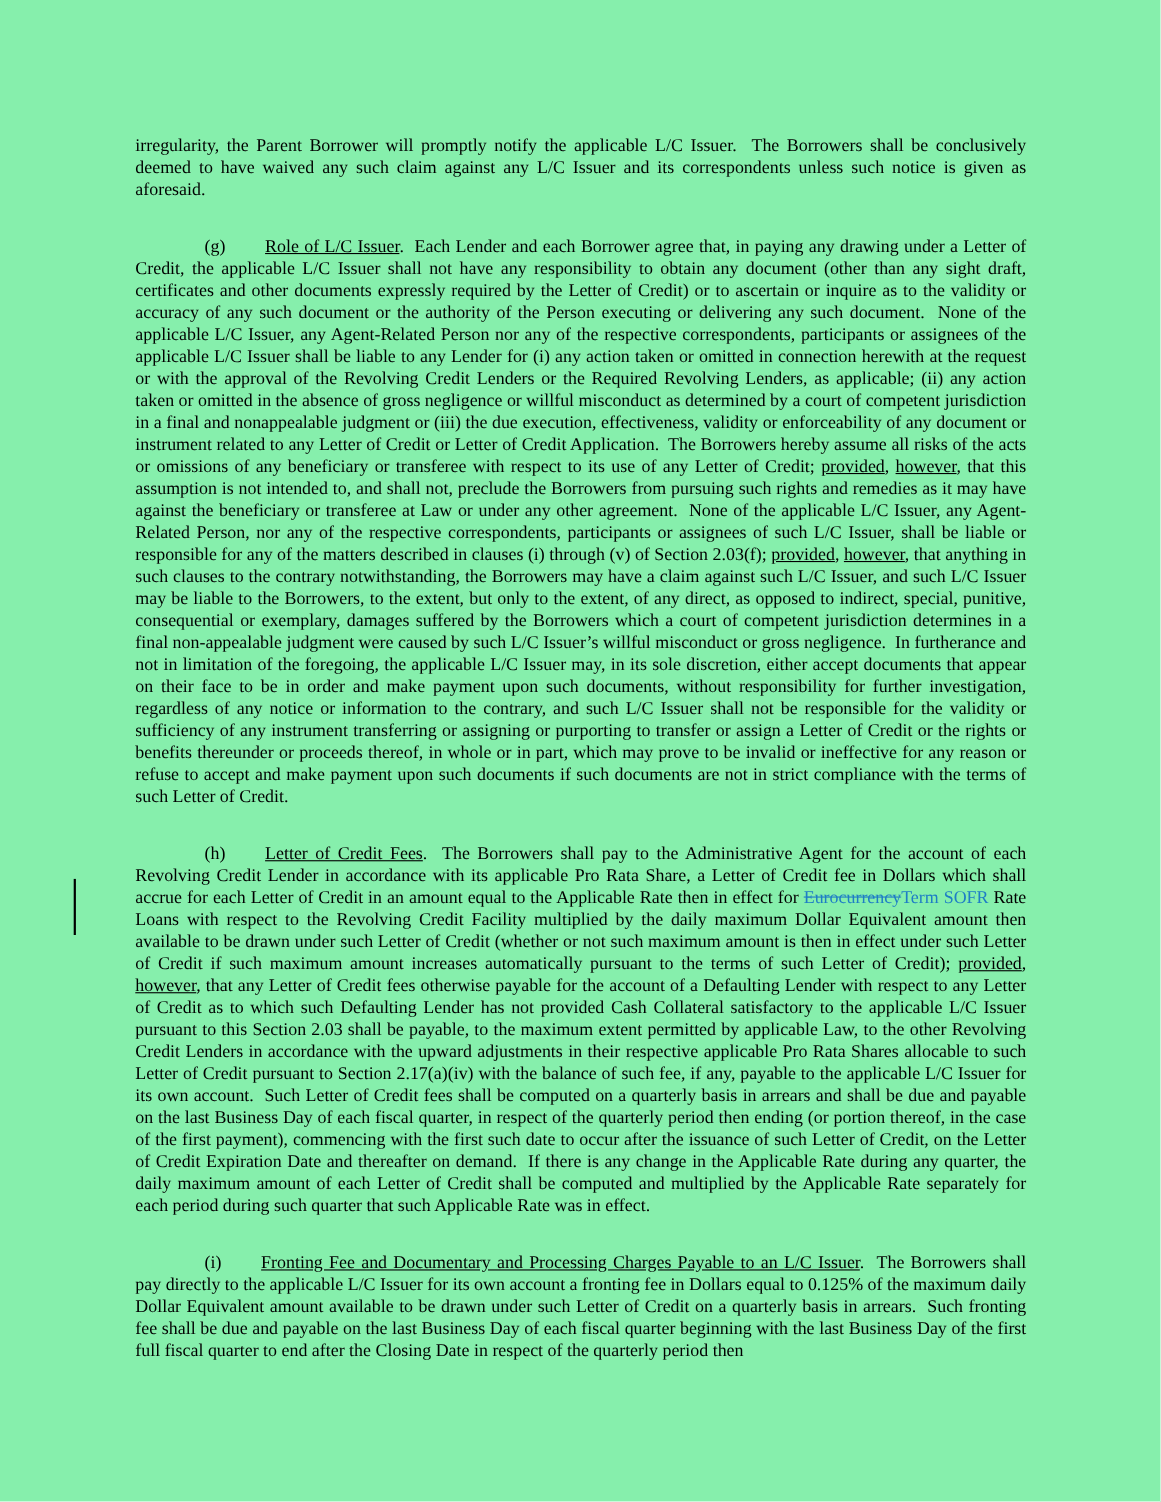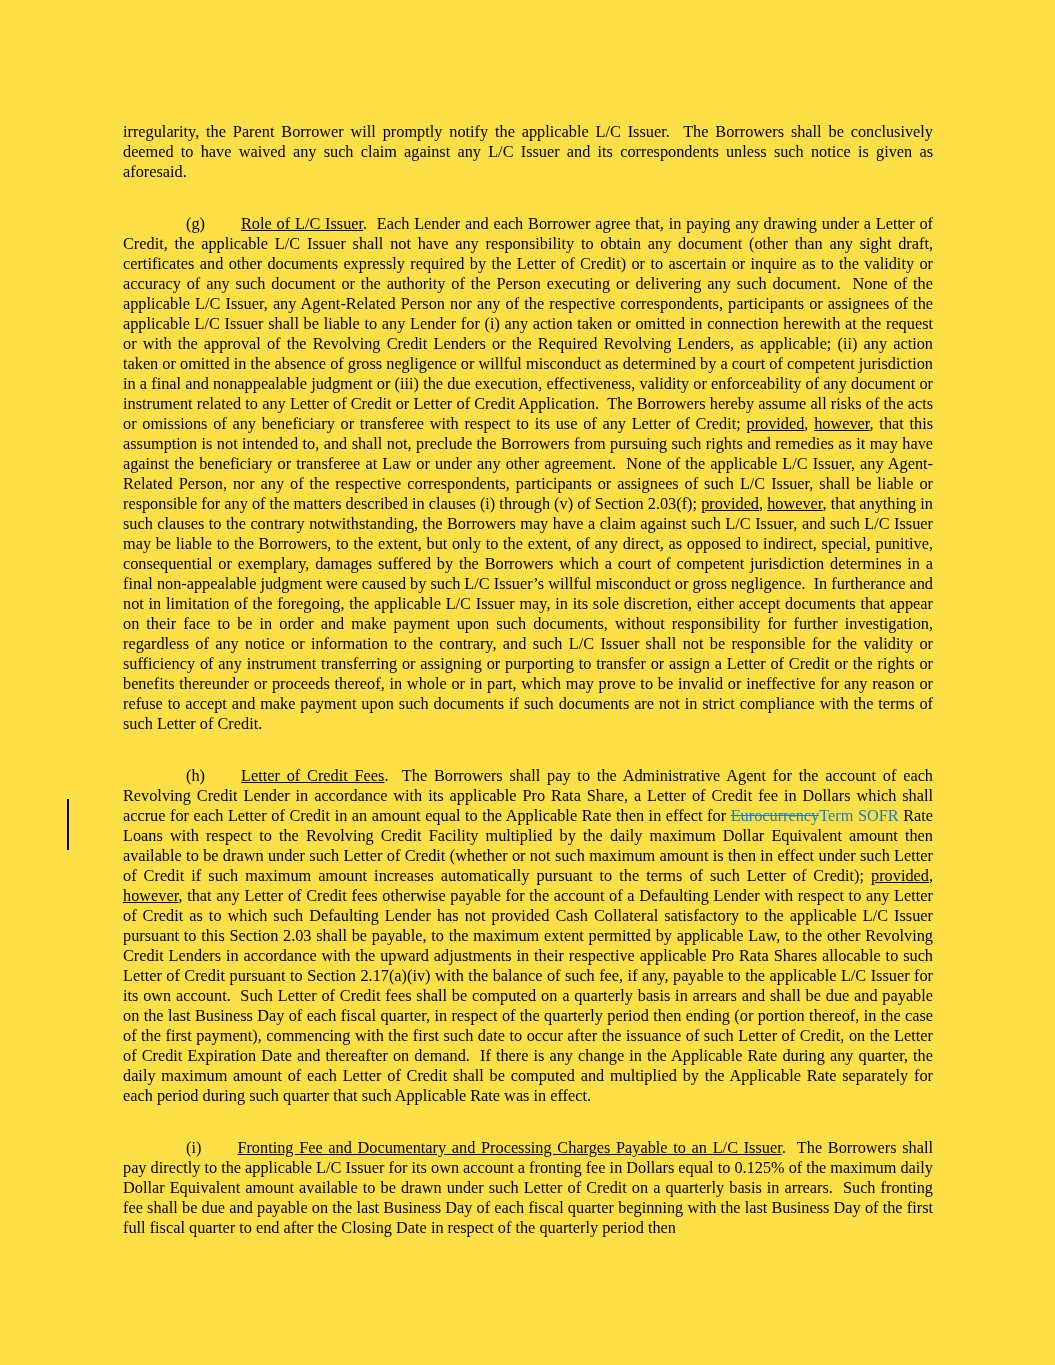--- a/index.html
+++ b/index.html
@@ -38,21 +38,21 @@
     left: 67px;
     top: 799px;
     width: 2px;
     height: 51px;
     background: #000000;
   }
 </style>
 </head>
 <body>
 
-<div class="page" style="background: #fde047; color: rgb(0, 0, 0);">
+<div class="page" style="background: #86efac; color: rgb(0, 0, 0);">
   <div class="change-bar" style="background: rgb(0, 0, 0); display: block;"></div>
   <div class="text-block">
       <div class="para"><span class="run-n">irregularity, the Parent Borrower will promptly notify the applicable L/C Issuer.&nbsp; The Borrowers shall be conclusively deemed to have waived any such claim against any L/C Issuer and its correspondents unless such notice is given as aforesaid.</span></div>
       <div class="para indent"><span class="run-n">(g)</span><span class="run-tab"></span><span class="run-u">Role of L/C Issuer</span><span class="run-n">.&nbsp; Each Lender and each Borrower agree that, in paying any drawing under a Letter of Credit, the applicable L/C Issuer shall not have any responsibility to obtain any document (other than any sight draft, certificates and other documents expressly required by the Letter of Credit) or to ascertain or inquire as to the validity or accuracy of any such document or the authority of the Person executing or delivering any such document.&nbsp; None of the applicable L/C Issuer, any Agent-Related Person nor any of the respective correspondents, participants or assignees of the applicable L/C Issuer shall be liable to any Lender for (i) any action taken or omitted in connection herewith at the request or with the approval of the Revolving Credit Lenders or the Required Revolving Lenders, as applicable; (ii) any action taken or omitted in the absence of gross negligence or willful misconduct as determined by a court of competent jurisdiction in a final and nonappealable judgment or (iii) the due execution, effectiveness, validity or enforceability of any document or instrument related to any Letter of Credit or Letter of Credit Application.&nbsp; The Borrowers hereby assume all risks of the acts or omissions of any beneficiary or transferee with respect to its use of any Letter of Credit; </span><span class="run-u">provided</span><span class="run-n">, </span><span class="run-u">however</span><span class="run-n">, that this assumption is not intended to, and shall not, preclude the Borrowers from pursuing such rights and remedies as it may have against the beneficiary or transferee at Law or under any other agreement.&nbsp; None of the applicable L/C Issuer, any Agent-Related Person, nor any of the respective correspondents, participants or assignees of such L/C Issuer, shall be liable or responsible for any of the matters described in clauses (i) through (v) of Section 2.03(f); </span><span class="run-u">provided</span><span class="run-n">, </span><span class="run-u">however</span><span class="run-n">, that anything in such clauses to the contrary notwithstanding, the Borrowers may have a claim against such L/C Issuer, and such L/C Issuer may be liable to the Borrowers, to the extent, but only to the extent, of any direct, as opposed to indirect, special, punitive, consequential or exemplary, damages suffered by the Borrowers which a court of competent jurisdiction determines in a final non-appealable judgment were caused by such L/C Issuer’s willful misconduct or gross negligence.&nbsp; In furtherance and not in limitation of the foregoing, the applicable L/C Issuer may, in its sole discretion, either accept documents that appear on their face to be in order and make payment upon such documents, without responsibility for further investigation, regardless of any notice or information to the contrary, and such L/C Issuer shall not be responsible for the validity or sufficiency of any instrument transferring or assigning or purporting to transfer or assign a Letter of Credit or the rights or benefits thereunder or proceeds thereof, in whole or in part, which may prove to be invalid or ineffective for any reason or refuse to accept and make payment upon such documents if such documents are not in strict compliance with the terms of such Letter of Credit.</span></div>
       <div class="para indent"><span class="run-n">(h)</span><span class="run-tab"></span><span class="run-u">Letter of Credit Fees</span><span class="run-n">.&nbsp; The Borrowers shall pay to the Administrative Agent for the account of each Revolving Credit Lender in accordance with its applicable Pro Rata Share, a Letter of Credit fee in Dollars which shall accrue for each Letter of Credit in an amount equal to the Applicable Rate then in effect for </span><span class="run-del">Eurocurrency</span><span class="run-ins">Term SOFR</span><span class="run-n"> Rate Loans with respect to the Revolving Credit Facility multiplied by the daily maximum Dollar Equivalent amount then available to be drawn under such Letter of Credit (whether or not such maximum amount is then in effect under such Letter of Credit if such maximum amount increases automatically pursuant to the terms of such Letter of Credit); </span><span class="run-u">provided</span><span class="run-n">, </span><span class="run-u">however</span><span class="run-n">, that any Letter of Credit fees otherwise payable for the account of a Defaulting Lender with respect to any Letter of Credit as to which such Defaulting Lender has not provided Cash Collateral satisfactory to the applicable L/C Issuer pursuant to this Section 2.03 shall be payable, to the maximum extent permitted by applicable Law, to the other Revolving Credit Lenders in accordance with the upward adjustments in their respective applicable Pro Rata Shares allocable to such Letter of Credit pursuant to Section 2.17(a)(iv) with the balance of such fee, if any, payable to the applicable L/C Issuer for its own account.&nbsp; Such Letter of Credit fees shall be computed on a quarterly basis in arrears and shall be due and payable on the last Business Day of each fiscal quarter, in respect of the quarterly period then ending (or portion thereof, in the case of the first payment), commencing with the first such date to occur after the issuance of such Letter of Credit, on the Letter of Credit Expiration Date and thereafter on demand.&nbsp; If there is any change in the Applicable Rate during any quarter, the daily maximum amount of each Letter of Credit shall be computed and multiplied by the Applicable Rate separately for each period during such quarter that such Applicable Rate was in effect.</span></div>
       <div class="para indent"><span class="run-n">(i)</span><span class="run-tab"></span><span class="run-u">Fronting Fee and Documentary and Processing Charges Payable to an L/C Issuer</span><span class="run-n">.&nbsp; The Borrowers shall pay directly to the applicable L/C Issuer for its own account a fronting fee in Dollars equal to 0.125% of the maximum daily Dollar Equivalent amount available to be drawn under such Letter of Credit on a quarterly basis in arrears.&nbsp; Such fronting fee shall be due and payable on the last Business Day of each fiscal quarter beginning with the last Business Day of the first full fiscal quarter to end after the Closing Date in respect of the quarterly period then</span></div>
     </div>
 </div>
 
 </body></html>

